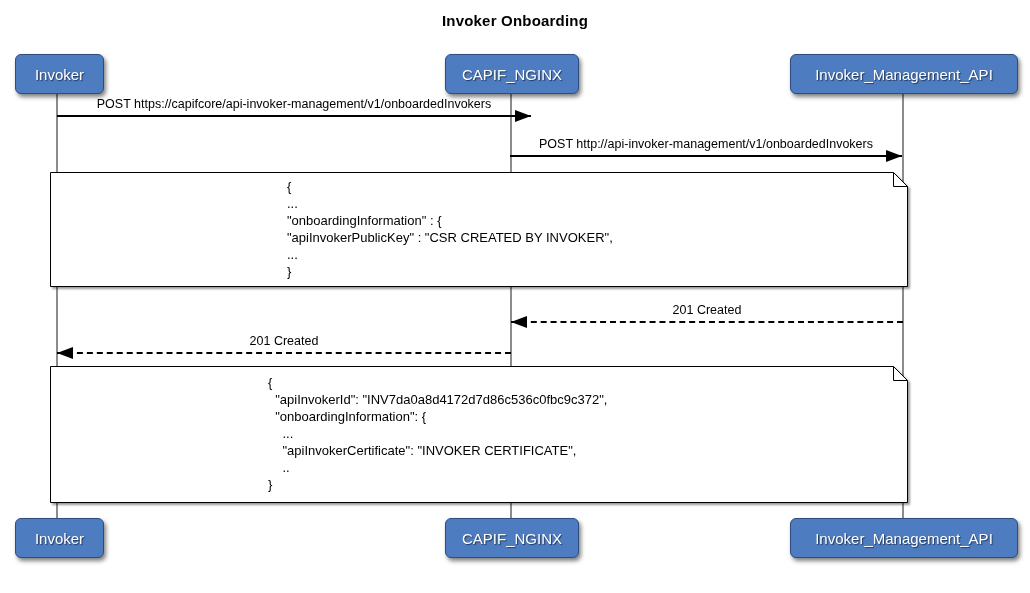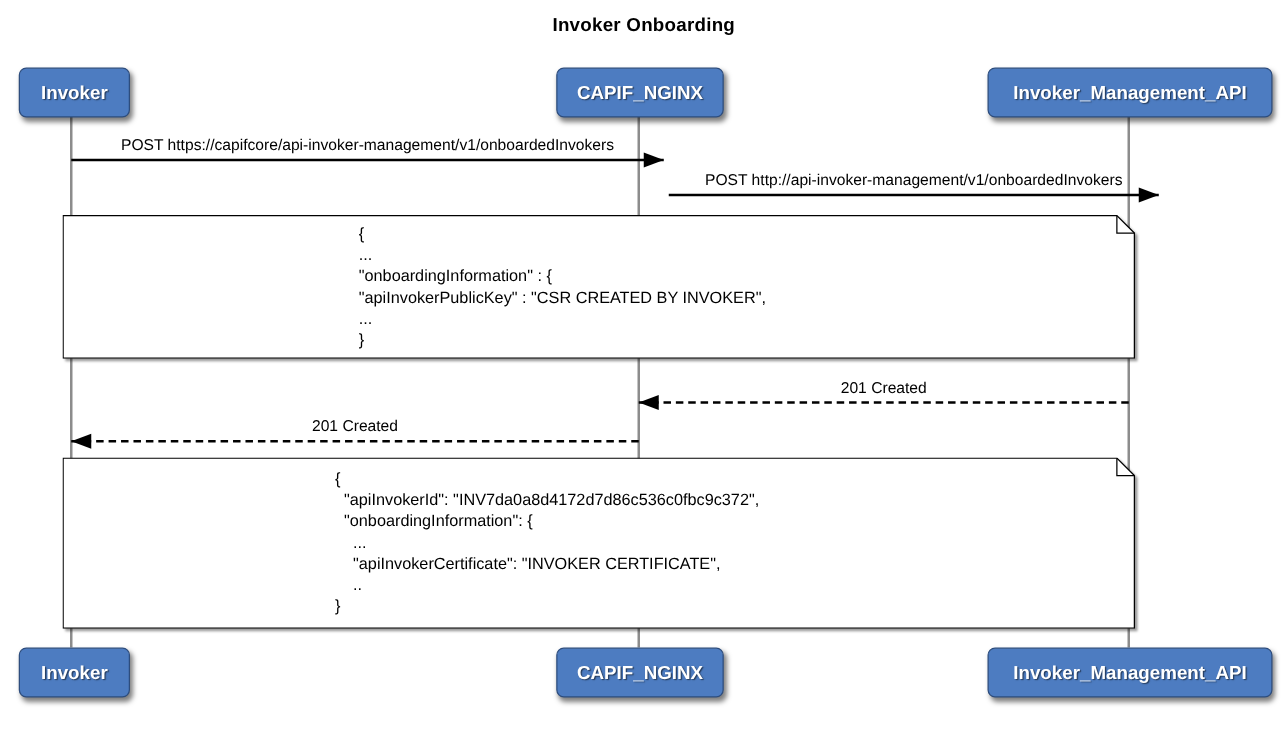--- a/index.html
+++ b/index.html
@@ -17,21 +17,21 @@
   }
   .actor{
     position:absolute;height:38px;z-index:3;
     background:var(--actor-fill,#4d7cc1);
     border:1px solid var(--actor-border,#2d4d7e);
     border-radius:6px;
     box-shadow:2px 3px 4px rgba(0,0,0,.5);
     display:flex;align-items:center;justify-content:center;
   }
   .actor span{
-    color:var(--actor-text,#fff);font-weight:bold;font-size:15px;
+    color:var(--actor-text,#fff);font-weight:normal;font-size:15px;
     text-shadow:1px 1px 1px rgba(0,0,0,.55);white-space:nowrap;text-align:center;
   }
   .msg{position:absolute;height:21px;z-index:2;}
   .msg .lbl{
     display:block;width:100%;text-align:center;font-size:12.5px;line-height:17px;
     white-space:nowrap;
   }
   .msg .line{position:absolute;left:0;right:0;bottom:0;border-bottom:2px solid var(--line,#000);}
   .msg.dashed .line{border-bottom-style:dashed;}
   .ah{position:absolute;bottom:-5px;width:0;height:0;
@@ -60,27 +60,27 @@
   <div class="actor" style="left:15px;top:54px;width:87px">
     <span>Invoker</span>
   </div>
   <div class="actor" style="left:445px;top:54px;width:132px">
     <span>CAPIF_NGINX</span>
   </div>
   <div class="actor" style="left:790px;top:54px;width:226px">
     <span>Invoker_Management_API</span>
   </div>
 
-  <div class="msg" style="left:57px;top:108px;width:474px">
+  <div class="msg" style="left:57px;top:96px;width:474px">
     <span class="lbl">POST https://capifcore/api-invoker-management/v1/onboardedInvokers</span>
     <div class="line"></div>
     <div class="ah right"></div>
   </div>
 
-  <div class="msg" style="left:535px;top:136px;width:392px">
+  <div class="msg" style="left:510px;top:136px;width:392px">
     <span class="lbl">POST http://api-invoker-management/v1/onboardedInvokers</span>
     <div class="line"></div>
     <div class="ah right"></div>
   </div>
 
   <div class="note" style="left:50px;top:172px">
     <svg width="858" height="115">
       <polygon class="note-poly" points="0.5,0.5 843.5,0.5 857.5,14.5 857.5,114.5 0.5,114.5"></polygon>
       <polyline class="note-fold" points="843.5,0.5 843.5,14.5 857.5,14.5"></polyline>
     </svg>

